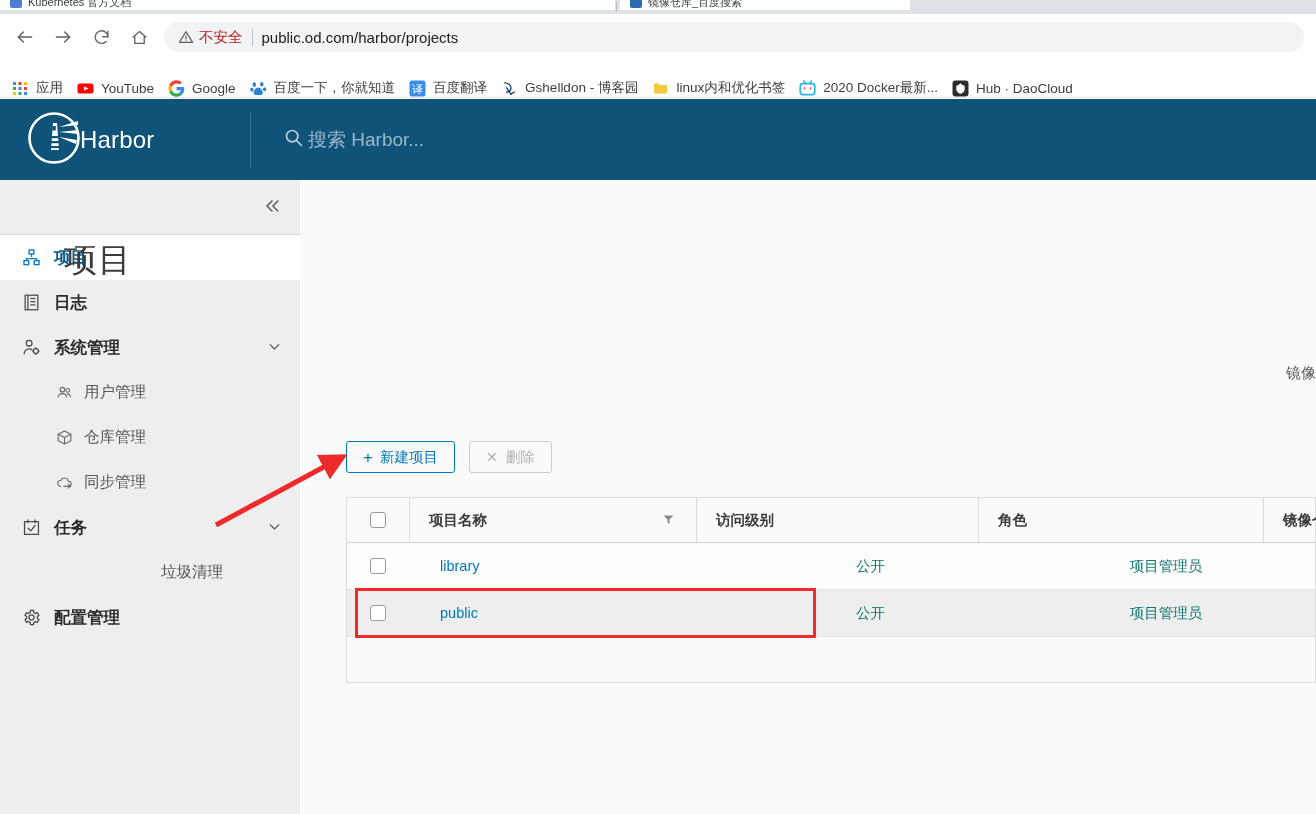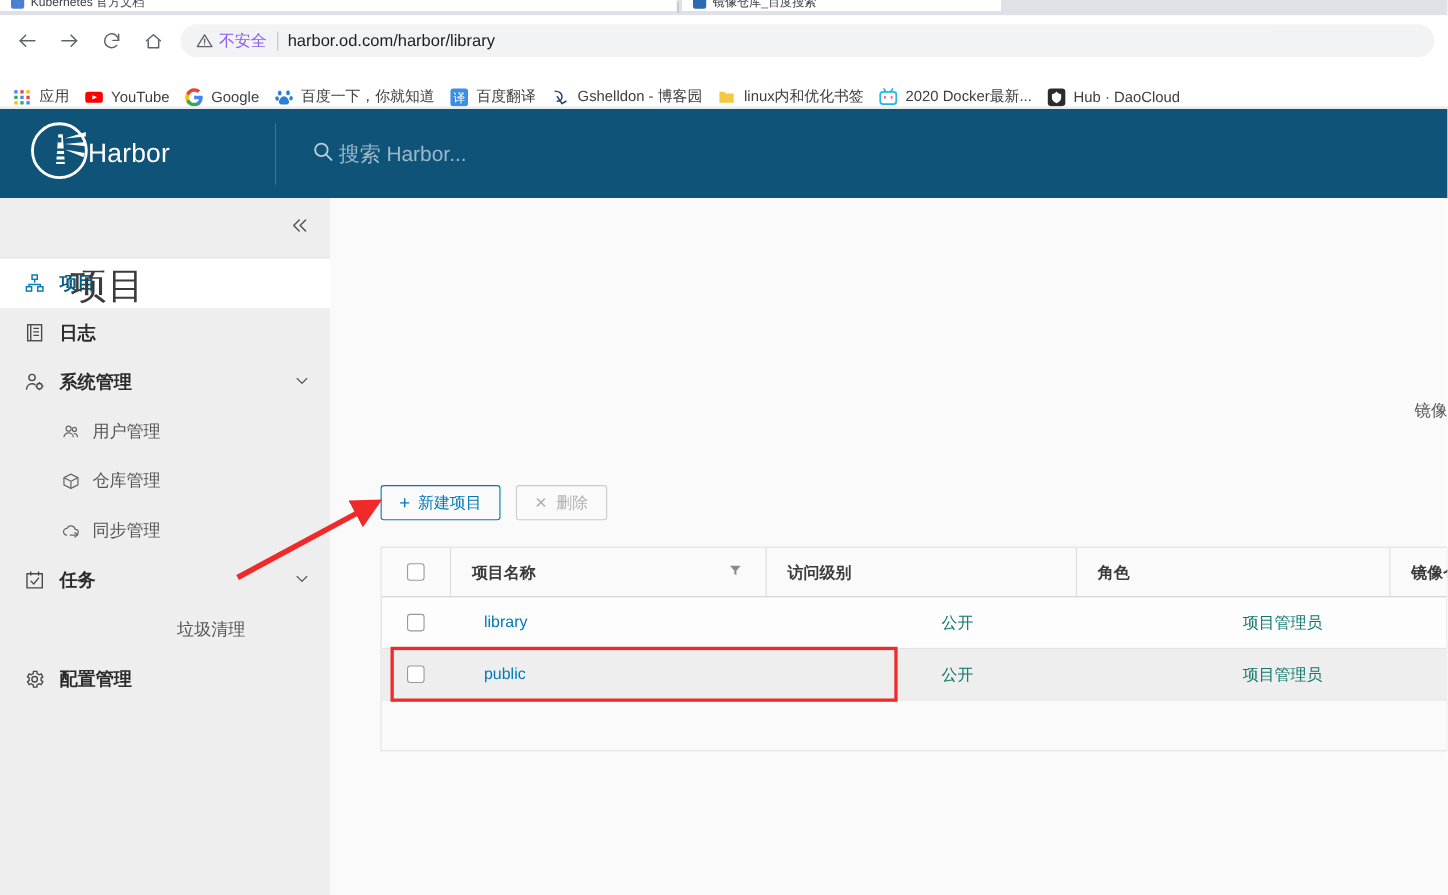--- a/index.html
+++ b/index.html
@@ -36,21 +36,21 @@
     width:30px;height:30px;margin-left:8px;display:flex;align-items:center;
     justify-content:center;border-radius:50%;color:#5f6368;flex:0 0 auto;
   }
   .navbtn:first-child{margin-left:10px;}
   .omnibox{
     margin-left:10px;margin-right:12px;flex:1 1 auto;height:30px;
     background:#f1f3f4;border-radius:16px;display:flex;align-items:center;
     padding:0 14px;box-sizing:border-box;
   }
   .warn-ico{width:16px;height:16px;margin-right:5px;flex:0 0 auto;}
-  .notsecure{font-size:14.5px;color:#8b5cf6;white-space:nowrap;}
+  .notsecure{font-size:14.5px;color:#b91c1c;white-space:nowrap;}
   .omni-sep{width:1px;height:17px;background:#bdc1c6;margin:0 9px;}
   .url{font-size:15px;color:#202124;white-space:nowrap;}
 
   .bookmarks{
     position:absolute;left:0;top:60px;width:1316px;height:38px;
     background:#fff;display:flex;align-items:flex-end;
     border-bottom:1px solid #e3e5e8;box-sizing:border-box;overflow:hidden;
   }
   .bm{display:flex;align-items:center;margin-left:14px;flex:0 0 auto;white-space:nowrap;}
   .bm:first-child{margin-left:12px;}
@@ -205,21 +205,21 @@
     <div class="omnibox">
       <span class="warn-ico">
         <svg width="16" height="16" viewBox="0 0 24 24" fill="none" stroke="#5f6368" stroke-width="1.8" stroke-linejoin="round">
             <path d="M12 4 22 20H2Z"></path>
             <line x1="12" y1="10" x2="12" y2="15" stroke-linecap="round"></line>
             <circle cx="12" cy="17.6" r="0.9" fill="#5f6368" stroke="none"></circle>
           </svg>
       </span>
       <span class="notsecure">不安全</span>
       <span class="omni-sep"></span>
-      <span class="url">harbor.od.com/harbor/library</span>
+      <span class="url">public.od.com/harbor/projects</span>
     </div>
   </div>
 
   <div class="bookmarks">
 
     <div class="bm">
       <span class="bm-ico">
         <svg width="17" height="17" viewBox="0 0 17 17">
           <g>
             <rect x="1" y="2" width="3" height="3" fill="#4285f4"></rect>

